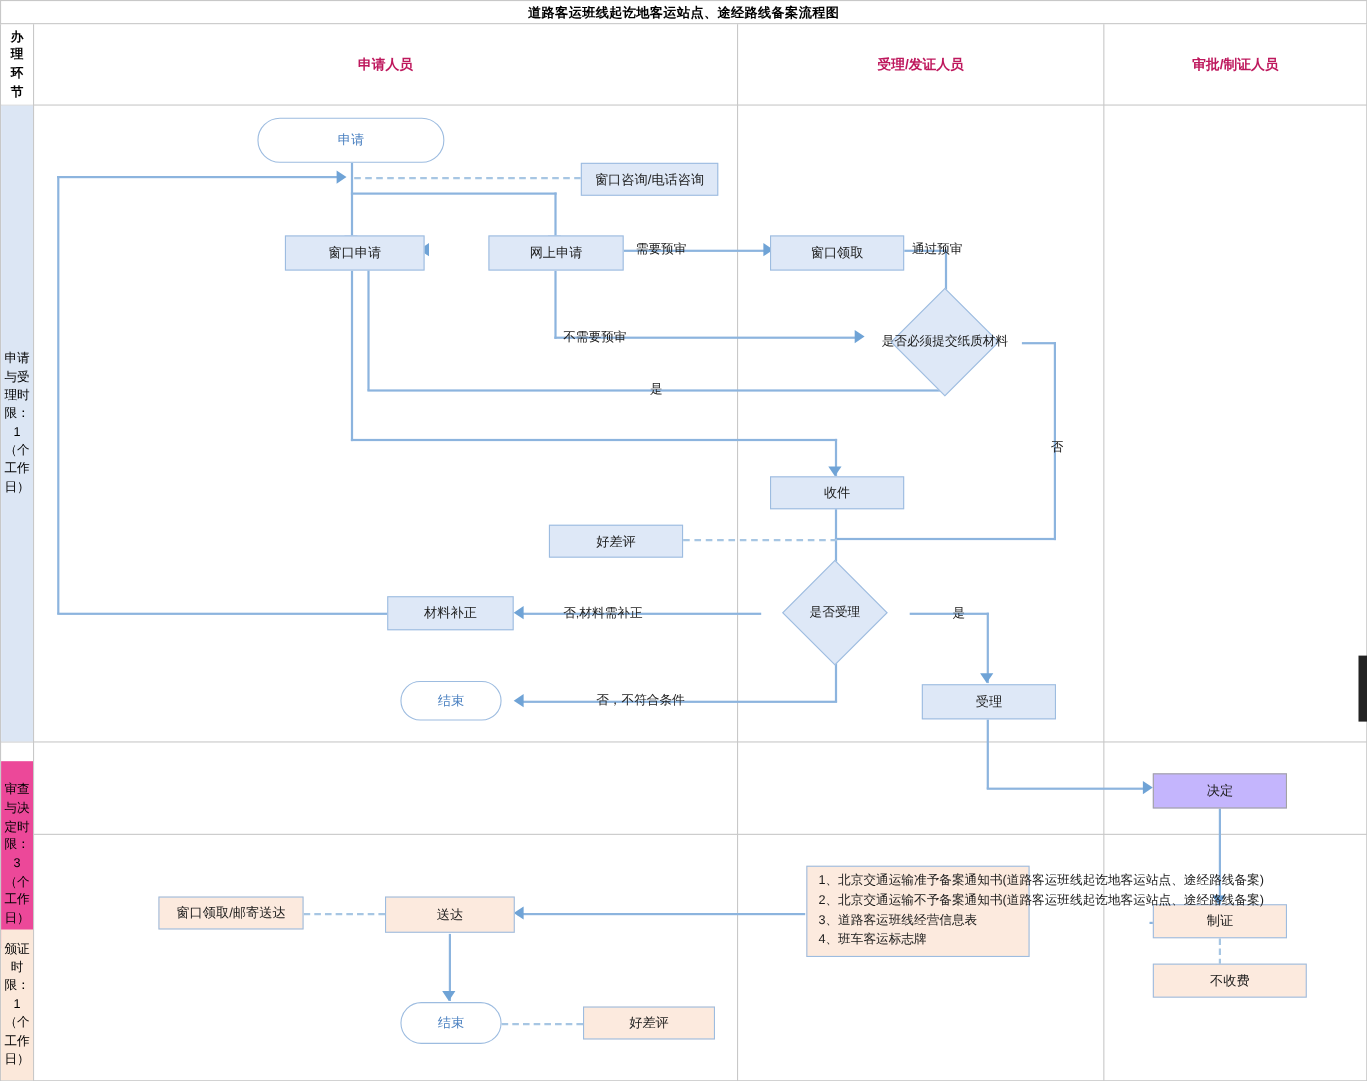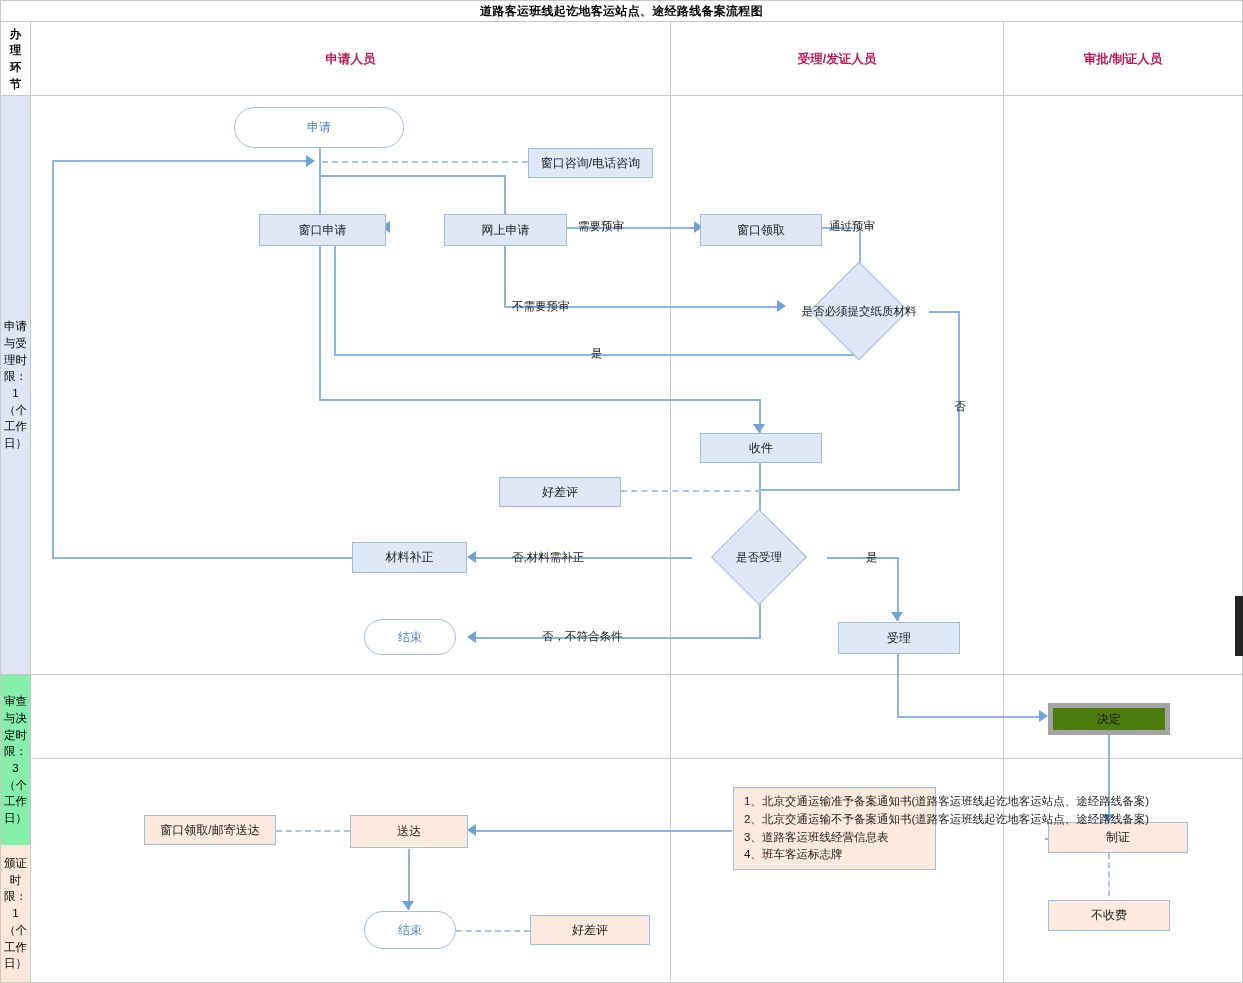--- a/index.html
+++ b/index.html
@@ -32,42 +32,42 @@
   .stage-cell {
     position: absolute;
     display: flex; align-items: center; justify-content: center;
     text-align: center;
     font-size: 11.5px; color: #000; line-height: 1.45;
     padding: 2px 4px;
     word-break: break-all;
   }
   .stage-head { background: #ffffff; font-weight: bold; }
   .stage-1 { background: #dce6f4; }
-  .stage-2 { background: #86efac; }
+  .stage-2 { background: #ec4899; margin-top: 17px; }
   .stage-3 { background: #fbe8da; }
 
   .col-head {
     position: absolute;
     display: flex; align-items: center; justify-content: center;
     font-size: 12.5px; font-weight: bold; color: #be185d;
   }
 
   
   .node {
     position: absolute;
     display: flex; align-items: center; justify-content: center;
     text-align: left;
     font-size: 12px;
     line-height: 1.35;
     z-index: 5;
   }
   .n-rect      { background: #dee8f7; border: 1px solid #9dbce0; color: #1b1b1b; }
   .n-round     { background: #ffffff; border: 1px solid #9dbce0; border-radius: 22px; color: #4a80c0; }
   .n-round-p   { background: #ffffff; border: 1px solid #9dbce0; border-radius: 22px; color: #4a80c0; }
-  .n-green     { background: #4d7c0f; border: 5px solid #a3a3a3; color: #1b1b1b; }
+  .n-green     { background: #c4b5fd; border: 1px solid #a3a3a3; color: #1b1b1b; }
   .n-peach     { background: #fceade; border: 1px solid #9dbce0; color: #1b1b1b; }
   .n-note      { background: #fceade; border: 1px solid #9dbce0; color: #1b1b1b;
                  display: block; text-align: left; padding: 5px 8px 5px 10px;
                  font-size: 11.5px; line-height: 1.55; white-space: nowrap; }
 
   .diamond {
     position: absolute;
     z-index: 5;
   }
   .diamond .dshape {
@@ -244,23 +244,23 @@
   </div>
 
   <div class="node n-rect" style="left:352px;top:542px;width:115px;height:31px;">材料补正</div>
 
   <div class="node n-round" style="left:364px;top:619px;width:92px;height:36px;">结束</div>
 
   <div class="node n-rect" style="left:838px;top:622px;width:122px;height:32px;">受理</div>
 
   <div class="node n-green" style="left:1048px;top:703px;width:122px;height:32px;">决定</div>
 
-  <div class="node n-peach" style="left:1048px;top:822px;width:140px;height:31px;">制证</div>
-
-  <div class="node n-peach" style="left:1048px;top:900px;width:122px;height:31px;">不收费</div>
+  <div class="node n-peach" style="left:1048px;top:822px;width:122px;height:31px;">制证</div>
+
+  <div class="node n-peach" style="left:1048px;top:876px;width:140px;height:31px;">不收费</div>
 
   <div class="node n-peach" style="left:144px;top:815px;width:132px;height:30px;" style2="">窗口领取/邮寄送达</div>
 
   <div class="node n-peach" style="left:350px;top:815px;width:118px;height:33px;">送达</div>
 
   <div class="node n-round-p" style="left:364px;top:911px;width:92px;height:38px;">结束</div>
 
   <div class="node n-peach" style="left:530px;top:915px;width:120px;height:30px;">好差评</div>
 
   <div class="node n-note" style="left:733px;top:787px;width:203px;height:83px;z-index:6;">

